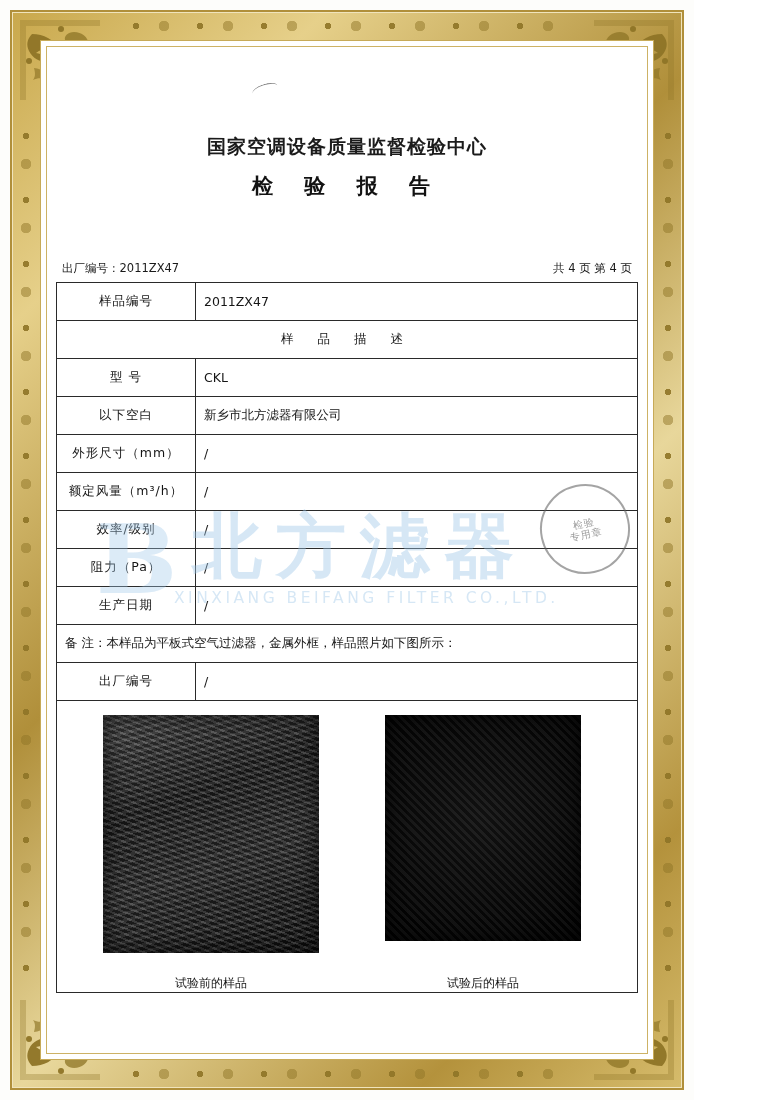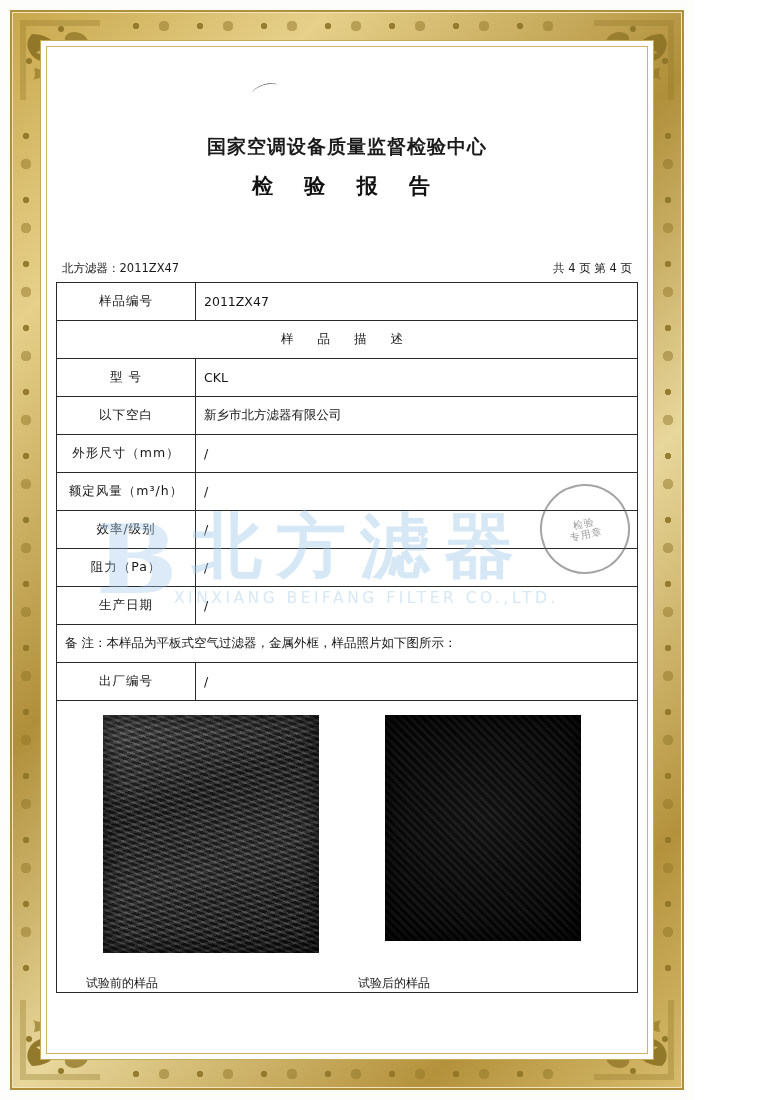--- a/index.html
+++ b/index.html
@@ -108,21 +108,21 @@
     border:1px solid #2a2a2a;border-top:none;height:300px;padding:0;
   }
   td.tail{
     border:1px solid #2a2a2a;border-top:none;height:88px;
     font-size:12.5px;padding-left:10px;vertical-align:top;padding-top:6px;
   }
   .photo-wrap{
     display:flex;justify-content:space-around;align-items:flex-start;
     padding:14px 10px 0 10px;
   }
-  .photo-item{width:46%;}
+  .photo-item{width:46%;text-align:center;}
   .photo-box{
     width:100%;height:250px;position:relative;overflow:hidden;background:#ffffff;
   }
   .ph1{
     background:
       repeating-linear-gradient(22deg, rgba(255,255,255,.12) 0 2px, rgba(0,0,0,.18) 2px 5px),
       repeating-linear-gradient(-14deg, rgba(255,255,255,.10) 0 3px, rgba(0,0,0,.16) 3px 7px),
       linear-gradient(160deg,#4a4a4a 0%,#1d1d1d 35%,#2c2c2c 60%,#0e0e0e 100%);
     margin:0 auto;width:86%;height:238px;
     box-shadow:inset 0 0 22px rgba(0,0,0,.7);
@@ -233,21 +233,21 @@
   <div class="frame-thin"></div>
 
   <div class="content">
 
     <div class="pen-mark"></div>
 
     <div class="doc-title">国家空调设备质量监督检验中心</div>
     <div class="doc-subtitle">检 验 报 告</div>
 
     <div class="meta-row">
-      <div class="meta-left">北方滤器：2011ZX47</div>
+      <div class="meta-left">出厂编号：2011ZX47</div>
       <div class="meta-right">共 4 页  第 4 页</div>
     </div>
 
     <table class="report">
       <tbody>
         <tr>
           <td class="label">样品编号</td>
           <td class="value">2011ZX47</td>
         </tr>
         <tr>

